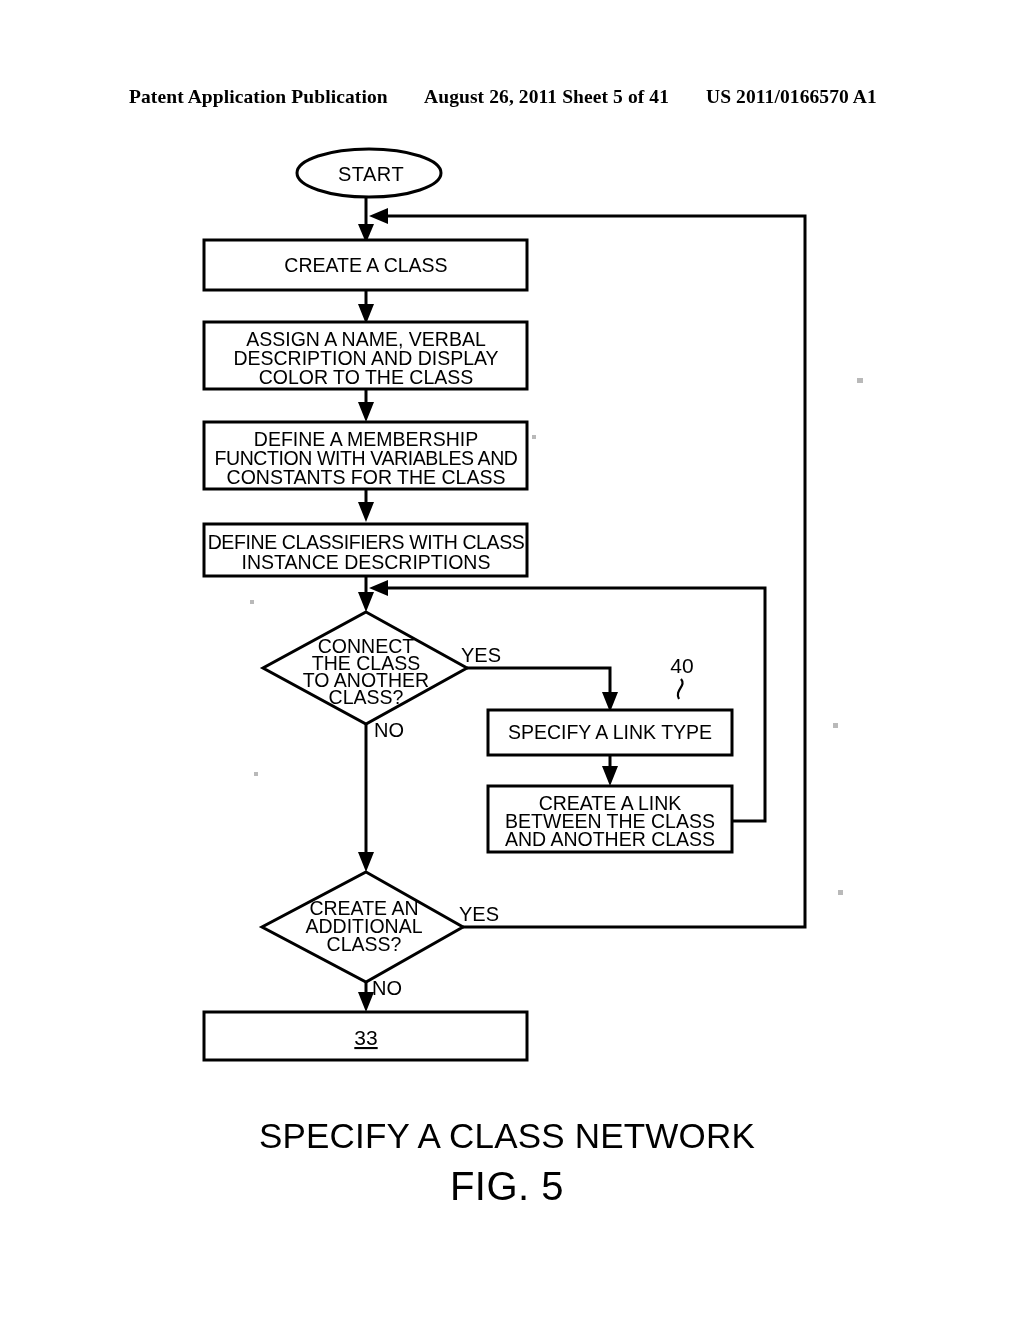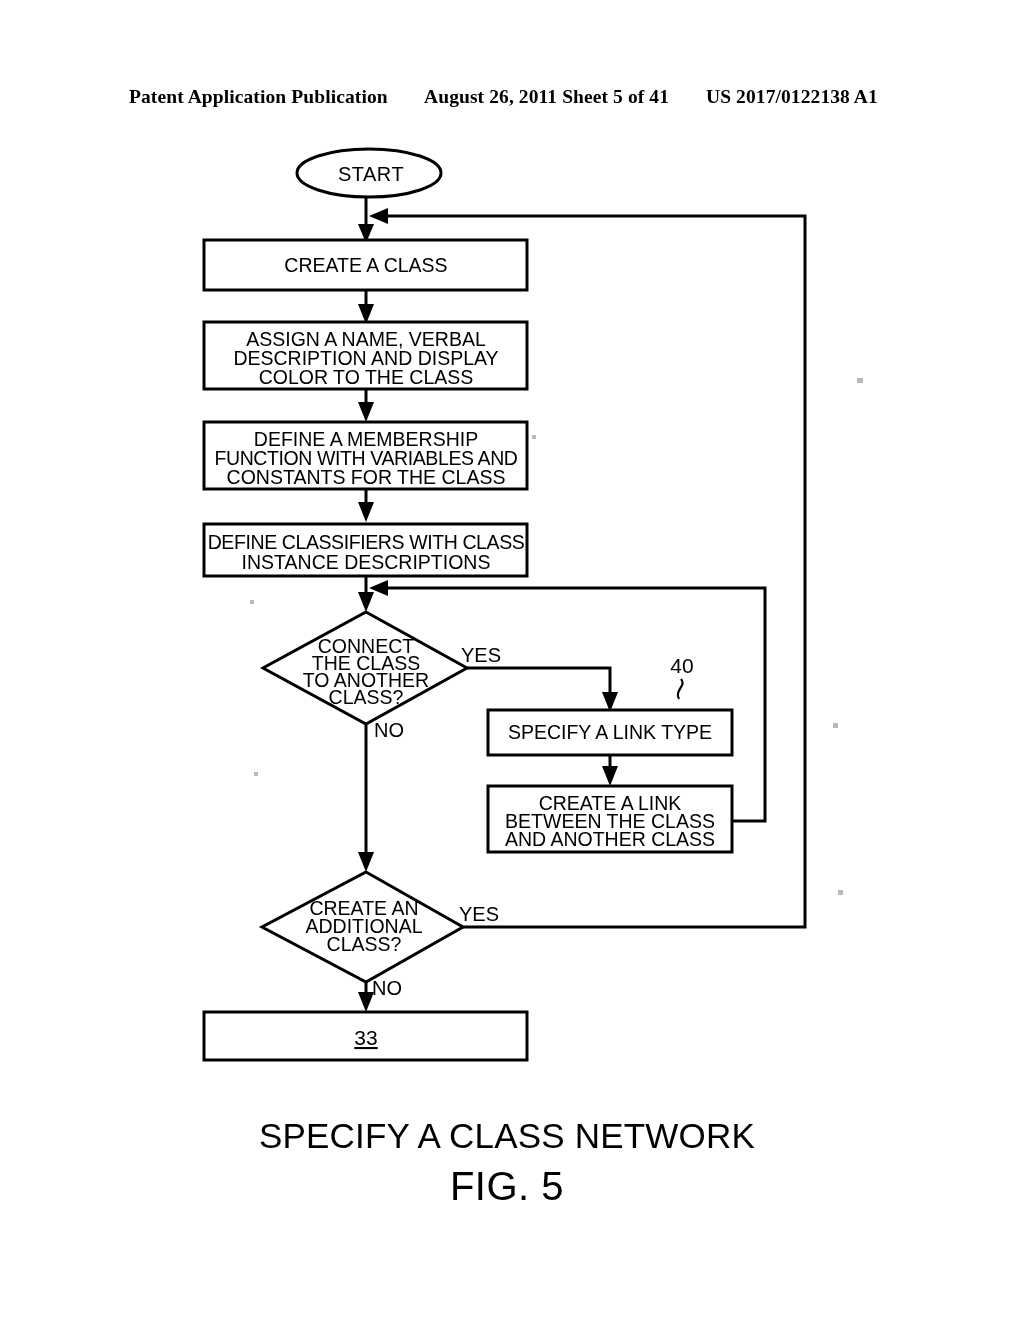--- a/index.html
+++ b/index.html
@@ -115,21 +115,21 @@
   .speck { fill: #b9b9b9; }
 </style>
 </head>
 <body>
 
 <div id="page">
 
   <div class="pub-header">
     <span class="hdr-left">Patent Application Publication</span>
     <span class="hdr-mid">August 26, 2011  Sheet 5 of 41</span>
-    <span class="hdr-right">US 2017/0122138 A1</span>
+    <span class="hdr-right">US 2011/0166570 A1</span>
   </div>
 
   <svg id="figure" viewBox="0 0 1024 1320">
     <defs></defs>
 
     <rect class="speck" x="857" y="378" width="6" height="5"></rect>
     <rect class="speck" x="833" y="723" width="5" height="5"></rect>
     <rect class="speck" x="250" y="600" width="4" height="4"></rect>
     <rect class="speck" x="253" y="431" width="4" height="4"></rect>
     <rect class="speck" x="532" y="435" width="4" height="4"></rect>

